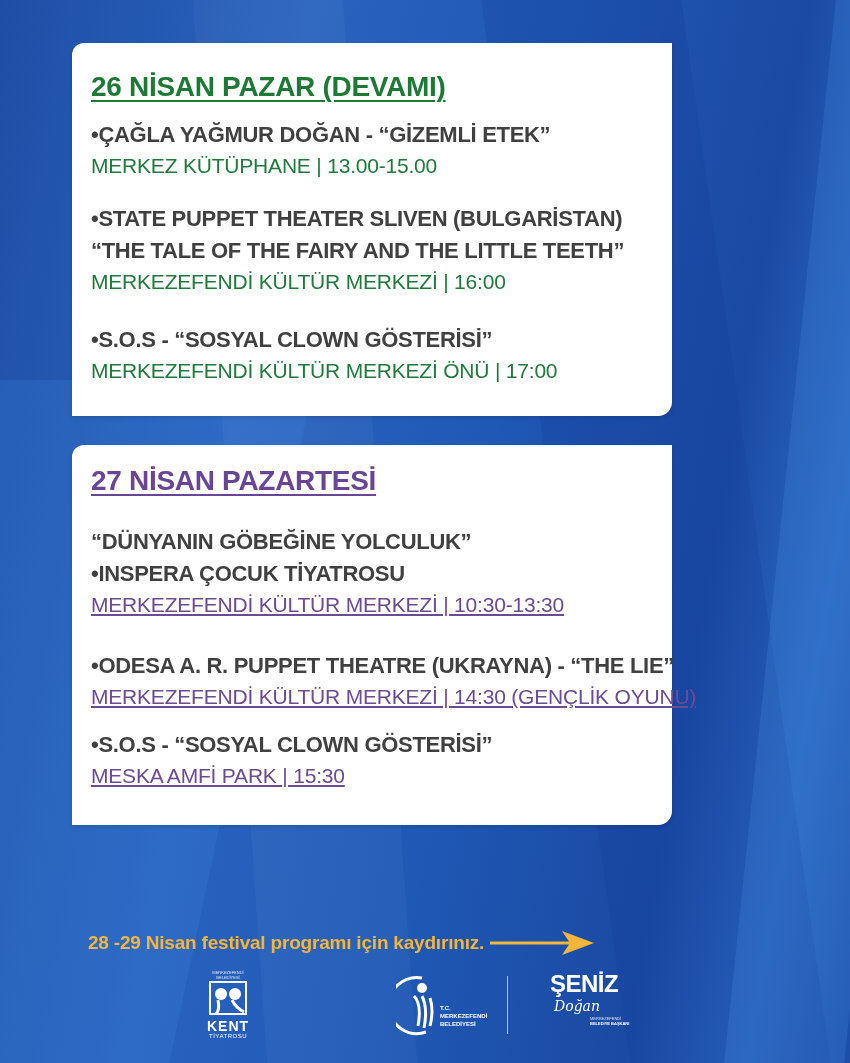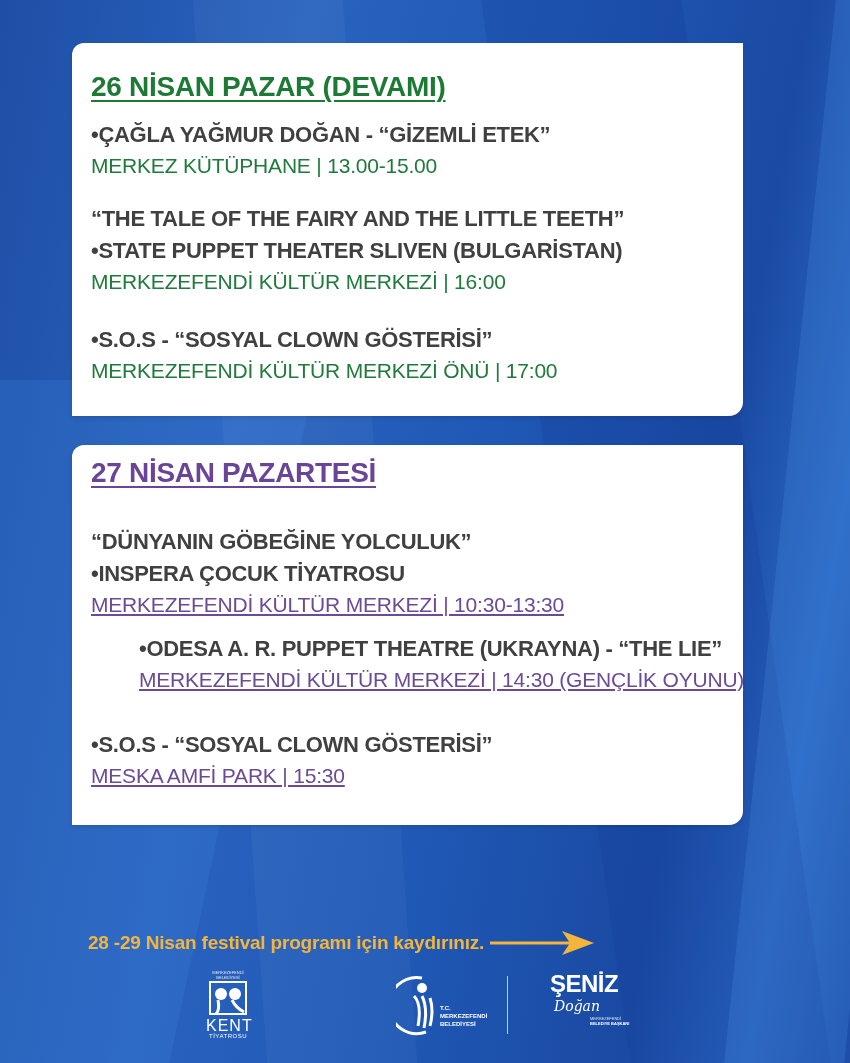--- a/index.html
+++ b/index.html
@@ -4,21 +4,21 @@
 <style>
   html,body{margin:0;padding:0;}
   body{width:850px;height:1063px;overflow:hidden;position:relative;
     font-family:"Liberation Sans","DejaVu Sans",sans-serif;
     background:linear-gradient(100deg,#1e4fa6 0%,#2a63bf 30%,#1f58b5 55%,#1a4aa3 78%,#2a68c4 90%,#1c4ea8 100%);}
   .bgshape{position:absolute;pointer-events:none;}
   .bg1{left:-80px;top:380px;width:320px;height:700px;background:rgba(60,130,220,0.25);transform:skewX(-12deg);}
   .bg2{left:560px;top:-40px;width:200px;height:1200px;background:rgba(20,60,150,0.25);transform:skewX(8deg);}
   .bg3{left:230px;top:0;width:150px;height:1063px;background:rgba(255,255,255,0.04);transform:skewX(4deg);}
   .bg4{left:780px;top:0;width:120px;height:1063px;background:rgba(70,140,225,0.25);transform:skewX(-6deg);}
-  .card{position:absolute;left:72px;width:671px;background:#fff;border-radius:0 0 14px 0;box-shadow:0 2px 4px rgba(0,0,0,0.12);}
+  .card{position:absolute;left:72px;width:600px;background:#fff;border-radius:0 0 14px 0;box-shadow:0 2px 4px rgba(0,0,0,0.12);}
   .card1{top:43px;height:373px;border-top-left-radius:12px;}
   .card2{top:445px;height:380px;border-top-left-radius:12px;}
   .day{position:absolute;left:19px;font-weight:bold;font-size:28px;letter-spacing:-0.3px;text-decoration:underline;text-decoration-thickness:2px;text-underline-offset:4px;}
   .green{color:#1d7a34;}
   .purple{color:#6a4597;}
   .ev{position:absolute;left:19px;}
   .title{font-weight:bold;font-size:22px;color:#404040;line-height:32px;letter-spacing:-0.3px;white-space:nowrap;}
   .loc{font-size:21px;line-height:30px;white-space:nowrap;letter-spacing:-0.2px;}
   .loc.g{color:#1f7a3b;}
   .loc.p{color:#6b4a96;text-decoration:underline;}
@@ -37,38 +37,38 @@
 <div class="bgshape bg3"></div>
 <div class="bgshape bg4"></div>
 
 <div class="card card1">
   <div class="day green" style="top:28px;">26 NİSAN PAZAR (DEVAMI)</div>
   <div class="ev" style="top:76px;">
     <div class="title">•ÇAĞLA YAĞMUR DOĞAN - “GİZEMLİ ETEK”</div>
     <div class="loc g">MERKEZ KÜTÜPHANE | 13.00-15.00</div>
   </div>
   <div class="ev" style="top:160px;">
+    <div class="title">•STATE PUPPET THEATER SLIVEN (BULGARİSTAN)</div>
     <div class="title">“THE TALE OF THE FAIRY AND THE LITTLE TEETH”</div>
-    <div class="title">•STATE PUPPET THEATER SLIVEN (BULGARİSTAN)</div>
     <div class="loc g">MERKEZEFENDİ KÜLTÜR MERKEZİ | 16:00</div>
   </div>
   <div class="ev" style="top:281px;">
     <div class="title">•S.O.S - “SOSYAL CLOWN GÖSTERİSİ”</div>
     <div class="loc g">MERKEZEFENDİ KÜLTÜR MERKEZİ ÖNÜ | 17:00</div>
   </div>
 </div>
 
 <div class="card card2">
-  <div class="day purple" style="top:12px;">27 NİSAN PAZARTESİ</div>
+  <div class="day purple" style="top:20px;">27 NİSAN PAZARTESİ</div>
   <div class="ev" style="top:81px;">
     <div class="title">“DÜNYANIN GÖBEĞİNE YOLCULUK”</div>
     <div class="title">•INSPERA ÇOCUK TİYATROSU</div>
     <div class="loc p">MERKEZEFENDİ KÜLTÜR MERKEZİ | 10:30-13:30</div>
   </div>
-  <div class="ev" style="top:188px;margin-left:48px;">
+  <div class="ev" style="top:205px;">
     <div class="title">•ODESA A. R. PUPPET THEATRE (UKRAYNA) - “THE LIE”</div>
     <div class="loc p">MERKEZEFENDİ KÜLTÜR MERKEZİ | 14:30 (GENÇLİK OYUNU)</div>
   </div>
   <div class="ev" style="top:284px;">
     <div class="title">•S.O.S - “SOSYAL CLOWN GÖSTERİSİ”</div>
     <div class="loc p">MESKA AMFİ PARK | 15:30</div>
   </div>
 </div>
 
 <div class="scroll">
@@ -83,21 +83,21 @@
 
   <div class="logo" style="left:6px;top:2px;width:44px;text-align:center;">
     <div style="font-size:4px;line-height:5px;opacity:.85;">MERKEZEFENDİ BELEDİYESİ</div>
     <svg width="40" height="36" viewBox="0 0 40 36">
       <rect x="2" y="2" width="36" height="32" fill="none" stroke="#fff" stroke-width="2"></rect>
       <circle cx="13" cy="14" r="6" fill="#fff"></circle>
       <circle cx="27" cy="14" r="6" fill="#fff"></circle>
       <path d="M10 20 Q12 30 8 34" stroke="#fff" stroke-width="3" fill="none"></path>
       <path d="M24 20 Q28 28 36 32" stroke="#fff" stroke-width="3" fill="none"></path>
     </svg>
-    <div style="font-weight:normal;font-size:16px;line-height:12px;letter-spacing:1px;">KENT</div>
+    <div style="font-weight:bold;font-size:14px;line-height:12px;letter-spacing:1px;">KENT</div>
     <div style="font-size:6px;line-height:8px;letter-spacing:.5px;">TİYATROSU</div>
   </div>
 
 
   <div class="logo" style="left:196px;top:6px;width:100px;height:66px;">
     <svg width="52" height="62" viewBox="0 0 52 62" style="position:absolute;left:0;top:0;">
       <path d="M26 4 A28 28 0 1 0 30 58" stroke="#fff" stroke-width="3" fill="none"></path>
       <circle cx="26" cy="14" r="5" fill="#fff"></circle>
       <path d="M18 22 Q26 30 22 52 M26 22 Q32 34 28 54 M34 24 Q38 36 34 52" stroke="#fff" stroke-width="3" fill="none"></path>
     </svg>

